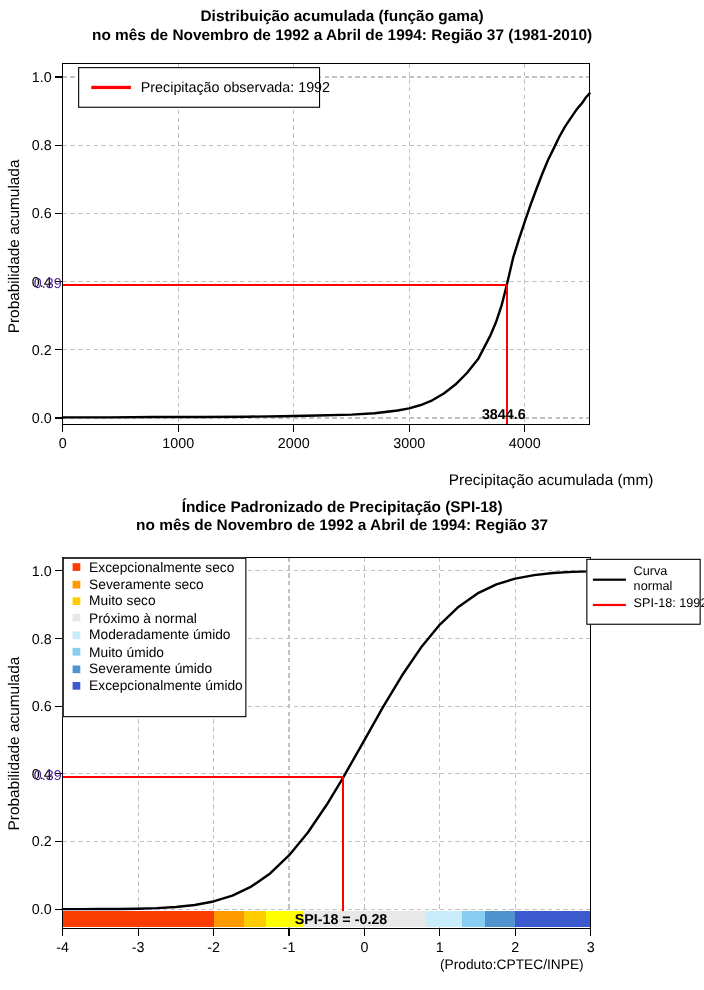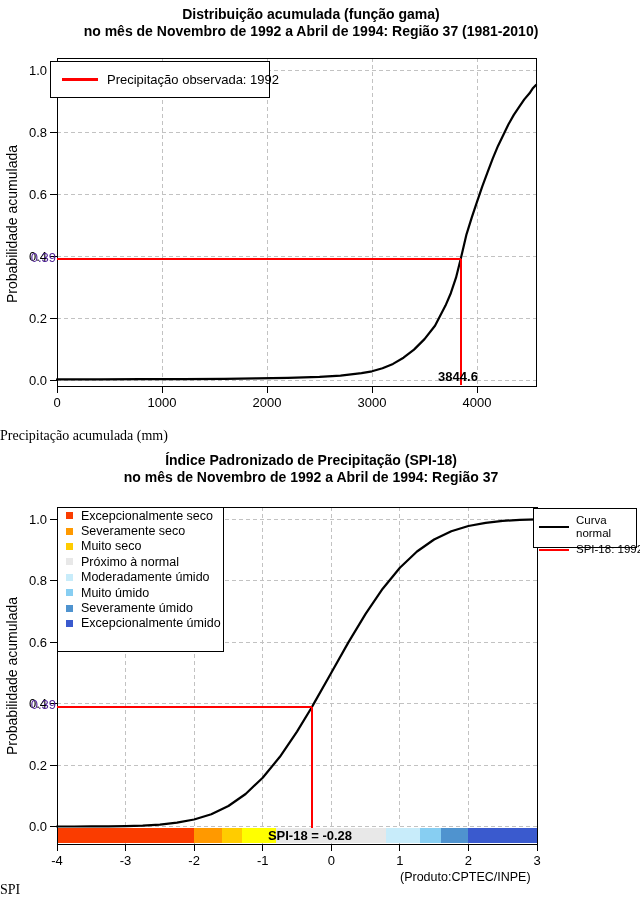--- a/index.html
+++ b/index.html
@@ -1,31 +1,31 @@
 <!DOCTYPE html>
 <html><head>
 <meta charset="utf-8">
 <style>
   html,body{margin:0;padding:0;background:#ffffff;}
   #page{position:relative;width:640px;height:900px;background:#ffffff;overflow:hidden;
         font-family:"Liberation Sans",sans-serif;color:#000;}
   #plot-svg{position:absolute;left:0;top:0;z-index:1;}
   .ovl{position:absolute;z-index:2;}
   .title-line{left:0;width:594px;text-align:center;font-weight:bold;font-size:14px;line-height:16px;white-space:nowrap;margin-left:14px;}
-  .xaxis-label{left:0;width:594px;text-align:left;font-size:14px;font-family:Liberation Serif, serif;}
+  .xaxis-label{left:0;width:594px;text-align:right;font-size:14px;}
   .yaxis-label{font-size:14px;white-space:nowrap;transform:translate(-50%,-50%) rotate(-90deg);}
   .legend-box{background:#fff;border:1px solid #000;}
-  #legend1{left:50px;top:61px;width:218px;height:35px;display:flex;align-items:center;text-align:center;}
+  #legend1{left:71px;top:61px;width:218px;height:35px;display:flex;align-items:center;text-align:center;}
   #legend1 .sample{display:inline-block;width:36px;height:3px;background:#f00;margin-left:11px;flex:none;}
   #legend1 .lbl{font-size:13px;margin-left:9px;white-space:nowrap;}
   #legend-cat{left:57px;top:507px;width:167px;height:145px;padding-top:0;box-sizing:border-box;}
   .cat-row{display:flex;align-items:center;height:15.4px;padding-left:8px;}
   .cat-swatch{width:7px;height:7px;flex:none;}
   .cat-lbl{font-size:12.5px;margin-left:8px;white-space:nowrap;}
-  #legend2{left:533px;top:508px;width:104px;height:40px;font-size:11.5px;box-sizing:border-box;padding-top:5px;}
+  #legend2{left:533px;top:508px;width:104px;height:60px;font-size:11.5px;box-sizing:border-box;padding-top:5px;}
   .l2-row{display:flex;align-items:center;}
   .l2-line{display:inline-block;width:30px;height:2px;margin-left:5px;flex:none;}
   .l2-txt{margin-left:7px;line-height:13px;white-space:nowrap;}
   .annot-y{width:38px;text-align:right;font-size:13px;color:#4c1d95;white-space:nowrap;}
   .annot-x{font-weight:bold;font-size:13px;text-align:center;white-space:nowrap;}
   #footer-note{font-size:12.5px;text-align:left;white-space:nowrap;}
 </style>
 </head>
 <body>
 
@@ -188,16 +188,15 @@
     </div>
     <div class="l2-row" style="margin-top:3px;">
       <span class="l2-line" style="background:#f00;"></span>
       <span class="l2-txt">SPI-18: 1992</span>
     </div>
   </div>
 
   <div class="ovl annot-y" style="left:18px;top:697px;">0.39</div>
   <div class="ovl annot-x" style="left:250px;top:828px;width:120px;">SPI-18 = -0.28</div>
 
-  <div class="ovl xaxis-label" style="top:882px;">SPI</div>
   <div class="ovl" id="footer-note" style="left:400px;top:870px;width:128px;">(Produto:CPTEC/INPE)</div>
 
 </div>
 
 </body></html>

